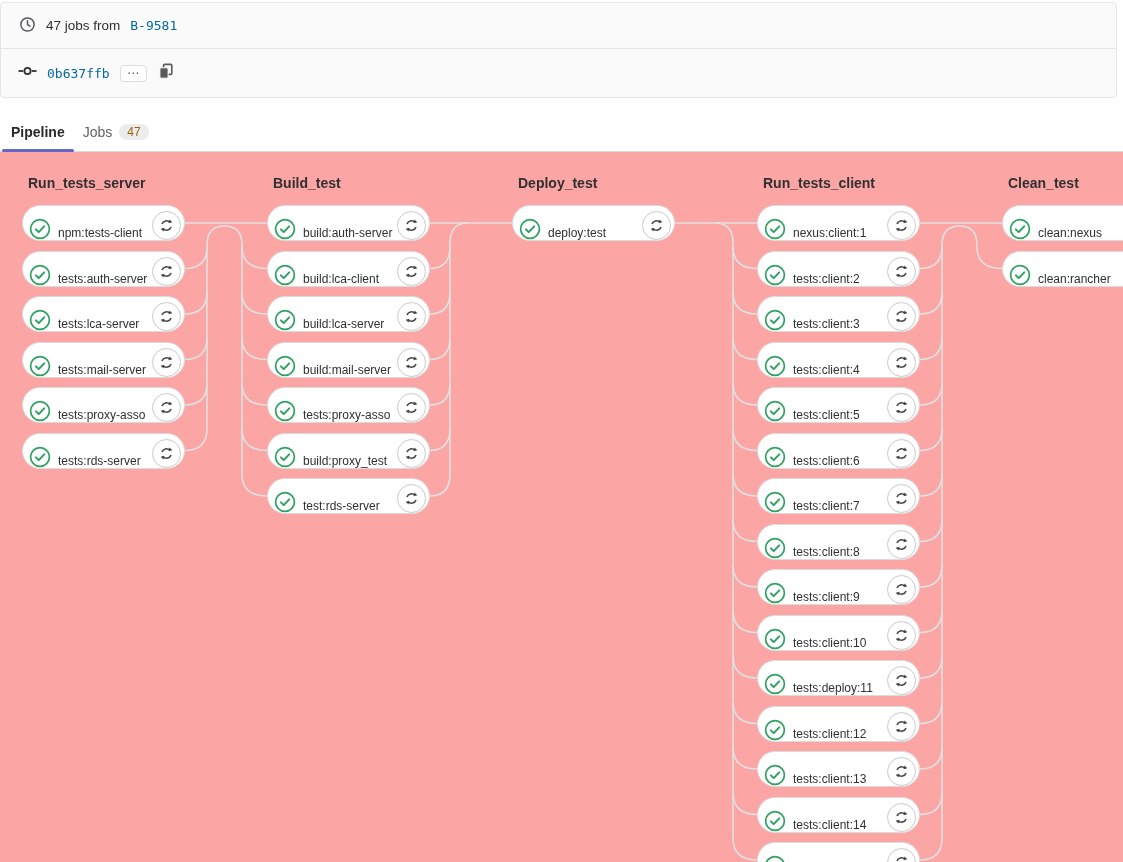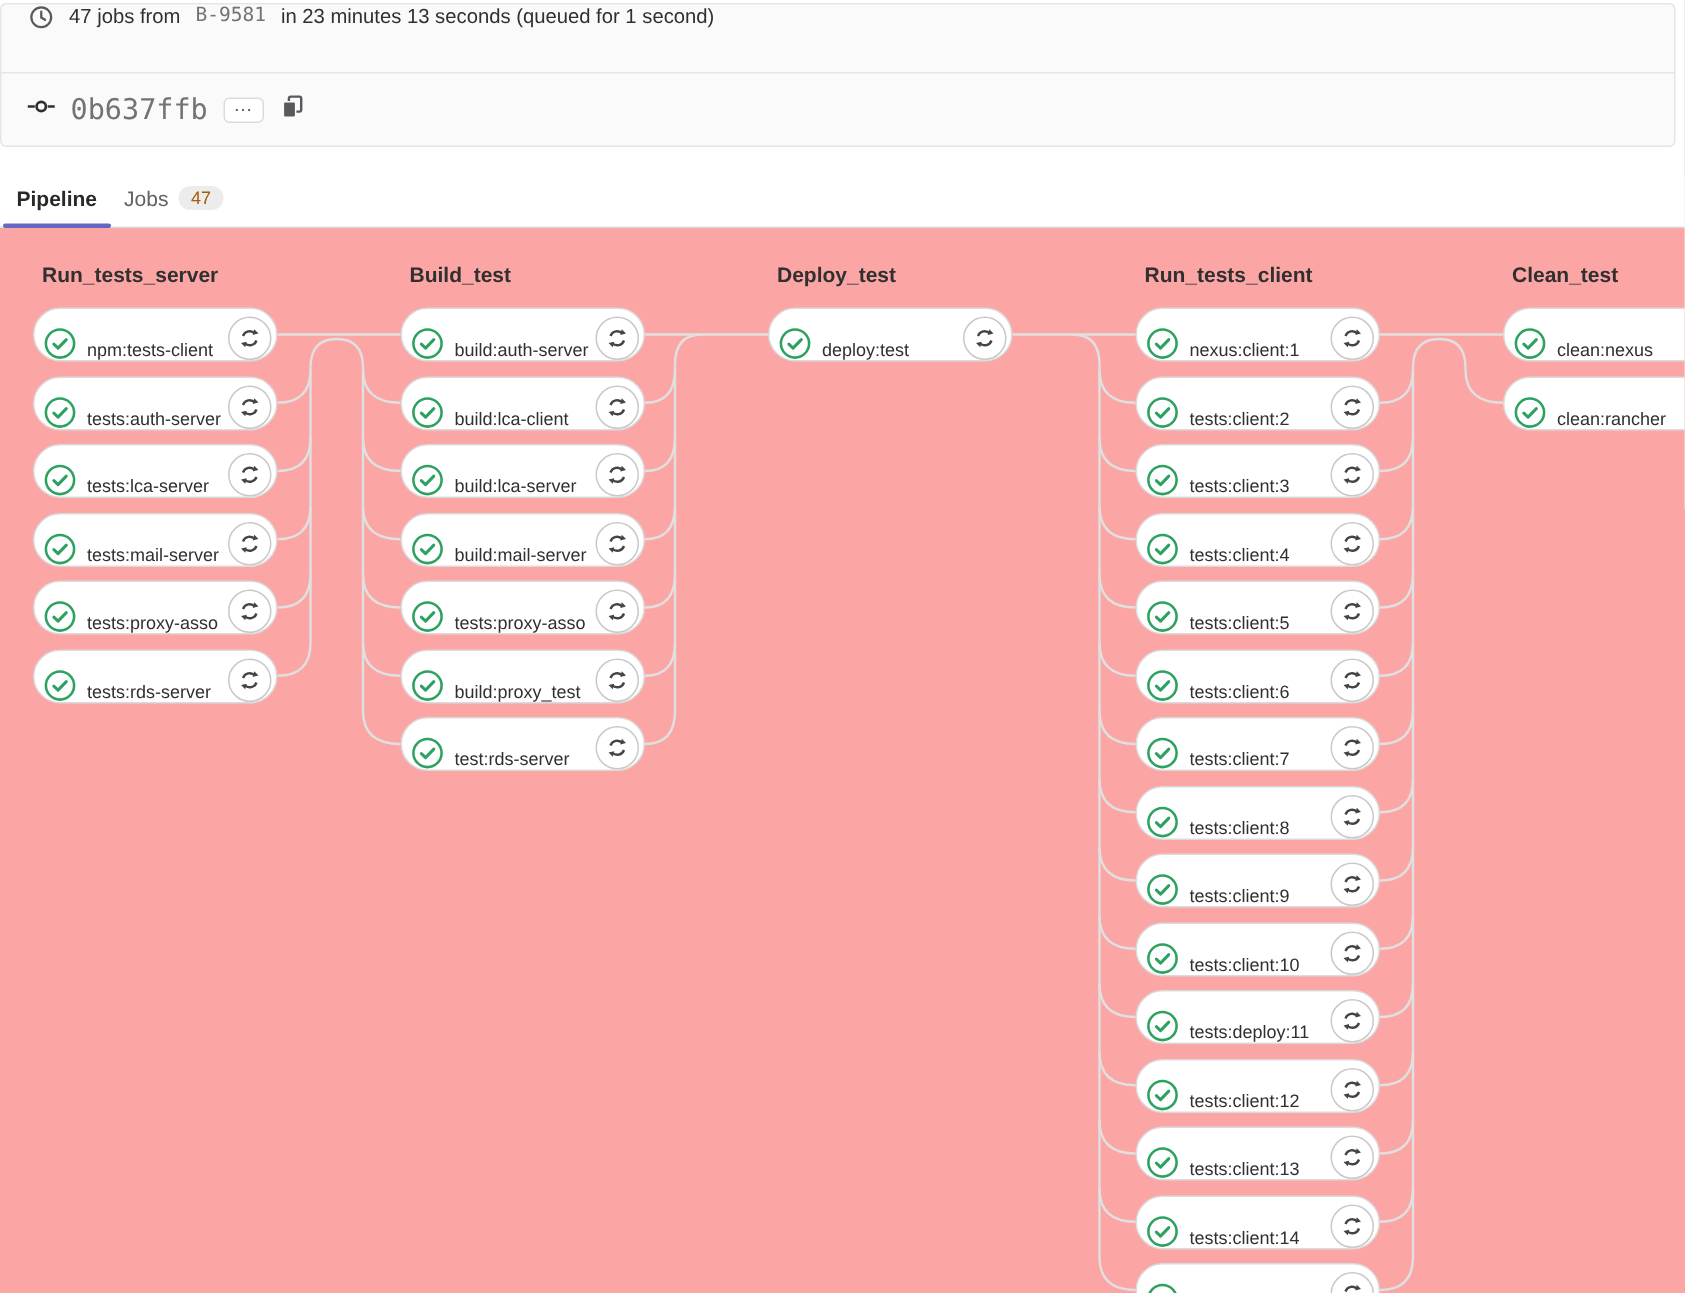--- a/index.html
+++ b/index.html
@@ -2,27 +2,27 @@
 <html><head>
 <meta charset="utf-8">
 <style>
   * { margin:0; padding:0; box-sizing:border-box; }
   html,body { width:1123px; height:862px; overflow:hidden; background:#fff;
               font-family:"Liberation Sans", sans-serif; color:#303030; }
 
   
   .header-card { position:absolute; top:2px; left:0; width:1117px;
                  background:#fafafa; border:1px solid #e5e5e5; border-radius:4px; }
-  .summary-row { height:46px; display:flex; align-items:flex-start; padding-left:18px;
+  .summary-row { height:46px; display:flex; align-items:center; padding-left:18px;
                  border-bottom:1px solid #e5e5e5; font-size:13.5px; }
   .summary-row .txt { margin-left:10px; }
   .commit-row { height:48px; display:flex; align-items:center; padding-left:17px; }
-  .link { color:#737373; text-decoration:none; cursor:pointer; }
+  .link { color:#0369a1; text-decoration:none; cursor:pointer; }
   .mono { font-family:"DejaVu Sans Mono", monospace; font-size:13px; }
-  .sha { margin-left:10px; font-size:19px; }
+  .sha { margin-left:10px; font-size:13px; }
   .ellipsis-btn { margin-left:10px; width:27px; height:17px; border:1px solid #dbdbdb;
                   border-radius:4px; background:#fff; color:#57595c; font-size:13px;
                   line-height:8px; cursor:pointer; display:inline-flex;
                   align-items:center; justify-content:center; padding-bottom:6px; }
   .copy-btn { margin-left:11px; background:none; border:none; cursor:pointer;
               display:inline-flex; align-items:center; }
 
   
   .tabs { position:absolute; top:118px; left:0; width:1123px; height:34px;
           display:flex; align-items:flex-end; border-bottom:1px solid #dbdbdb;
@@ -57,21 +57,20 @@
 <div class="header-card">
   <div class="summary-row">
     <span>
       <svg width="17" height="17" viewBox="0 0 17 17">
         <circle cx="8.5" cy="8.5" r="6.6" fill="none" stroke="#57595c" stroke-width="1.5"></circle>
         <path d="M8.5 4.8 V8.7 L11 10.2" fill="none" stroke="#57595c" stroke-width="1.5" stroke-linecap="round"></path>
       </svg>
     </span>
     <span class="txt">47 jobs from</span>
     <span class="txt link mono">B-9581</span>
-    <span class="txt">in 23 minutes 13 seconds (queued for 1 second)</span>
   </div>
   <div class="commit-row">
     <span>
       <svg width="19" height="16" viewBox="0 0 19 16">
         <line x1="0.5" y1="8" x2="5.2" y2="8" stroke="#303030" stroke-width="1.8"></line>
         <circle cx="9.5" cy="8" r="3.1" fill="none" stroke="#303030" stroke-width="1.8"></circle>
         <line x1="13.8" y1="8" x2="18.5" y2="8" stroke="#303030" stroke-width="1.8"></line>
       </svg>
     </span>
     <a class="sha link mono">0b637ffb</a>

